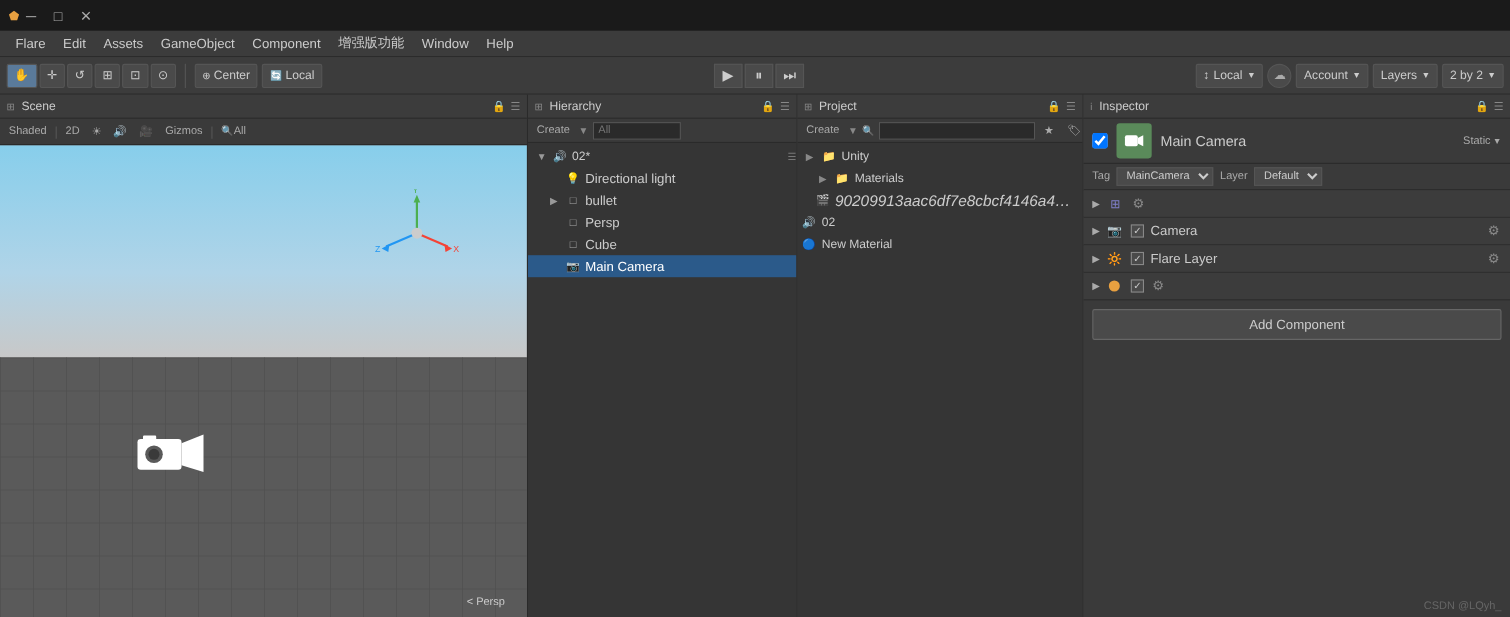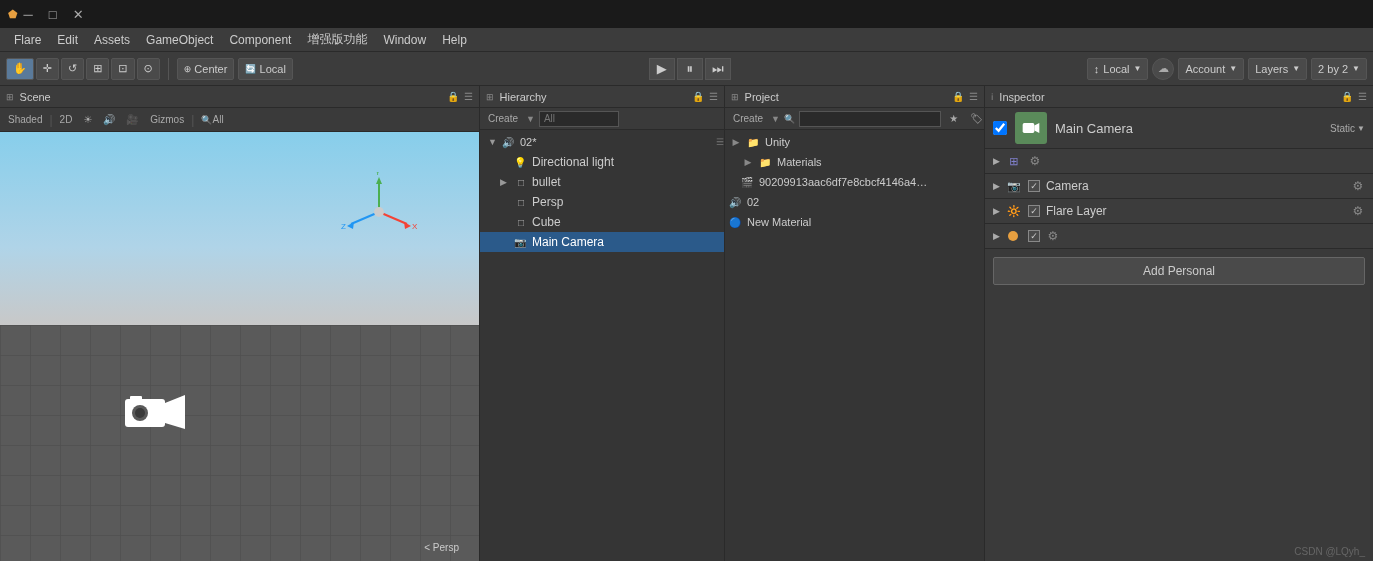--- a/index.html
+++ b/index.html
@@ -700,21 +700,21 @@
       </div>
 
       <div class="proj-item" style="padding-left:16px;">
         <span class="proj-icon" style="font-size:9px; color:#888;">▶</span>
         <span class="proj-icon">📁</span>
         <span>Materials</span>
       </div>
 
       <div class="proj-item" style="padding-left:16px;">
         <span class="proj-icon" style="color:#88aaff;">🎬</span>
-        <span style="font-size:11px;">90209913aac6df7e8cbcf4146a4…</span>
+        <span style="font-size:14px;font-style:italic;">90209913aac6df7e8cbcf4146a4…</span>
       </div>
 
       <div class="proj-item" style="padding-left:4px;">
         <span class="proj-icon" style="color:#aad4ff;">🔊</span>
         <span>02</span>
       </div>
 
       <div class="proj-item" style="padding-left:4px;">
         <span class="proj-icon">🔵</span>
         <span>New Material</span>
@@ -741,20 +741,30 @@
             <polygon points="16,9 22,6 22,18 16,15" fill="white"></polygon>
           </svg>
         </div>
         <span class="inspector-name">Main Camera</span>
         <div class="static-badge">
           <span>Static</span>
           <span class="dropdown-arrow">▼</span>
         </div>
       </div>
 
+      <div class="inspector-tags">
+        <span>Tag</span>
+        <select class="tag-dropdown">
+          <option>MainCamera</option>
+        </select>
+        <span>Layer</span>
+        <select class="tag-dropdown">
+          <option>Default</option>
+        </select>
+      </div>
 
       <div class="component-section">
         <div class="component-header">
           <span class="comp-expand">▶</span>
           <span class="comp-icon" style="color:#8080cc;">⊞</span>
           <div class="comp-actions">
             <span class="comp-action-btn" style="font-size:12px;">⚙</span>
           </div>
         </div>
       </div>
@@ -789,19 +799,19 @@
           <span class="comp-icon">
             <span class="insp-icon-color"></span>
           </span>
           <div class="comp-checkbox">✓</div>
           <div class="comp-actions">
             <span class="comp-action-btn" style="font-size:12px;">⚙</span>
           </div>
         </div>
       </div>
 
-      <div class="add-component-btn">Add Personal</div>
+      <div class="add-component-btn">Add Component</div>
     </div>
   </div>
 
 </div>
 
 <div class="watermark">CSDN @LQyh_</div>
 
 </body></html>

